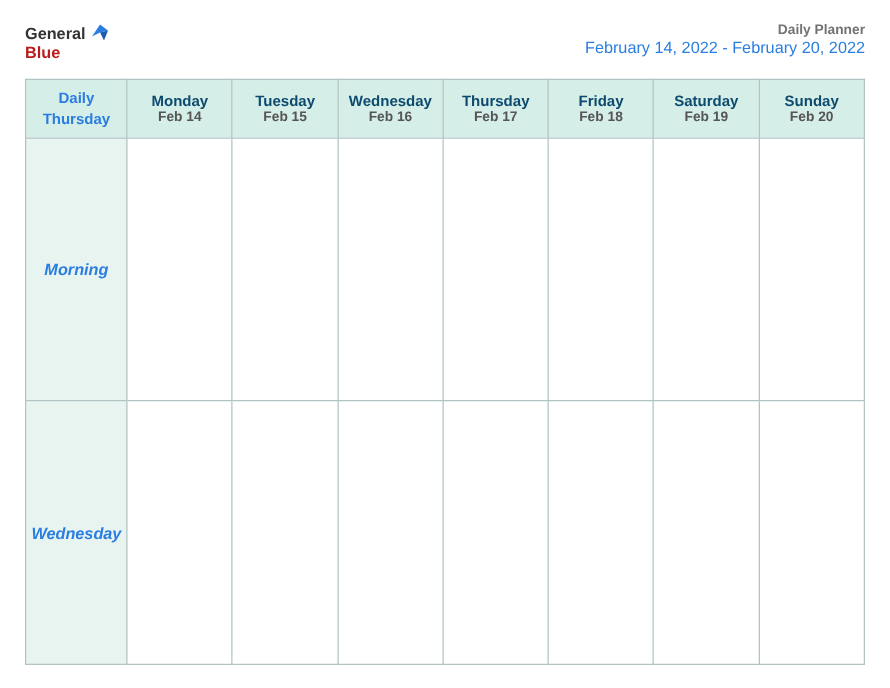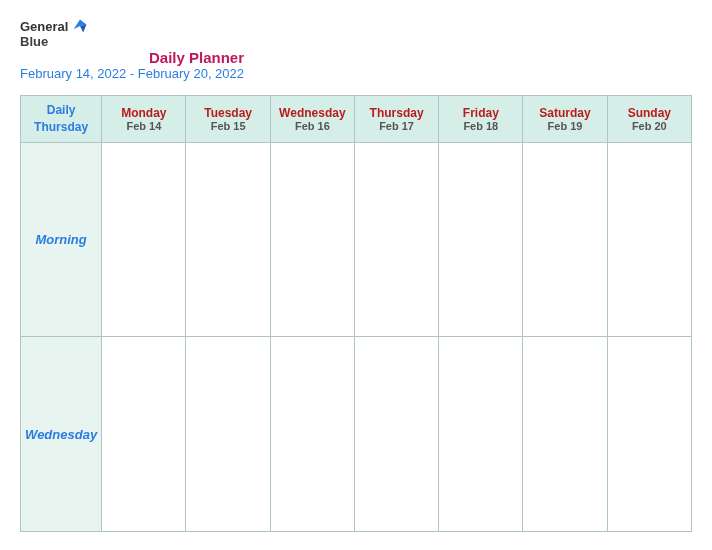--- a/index.html
+++ b/index.html
@@ -16,54 +16,53 @@
       background: #fff;
       padding: 18px 20px 18px 20px;
       display: flex;
       flex-direction: column;
     }
     .header {
       display: flex;
       justify-content: space-between;
       align-items: flex-start;
       margin-bottom: 14px;
-      flex-direction: column;
     }
     .logo-area {
       display: flex;
       flex-direction: column;
       align-items: flex-start;
     }
     .logo-text {
       display: flex;
       align-items: center;
       gap: 2px;
     }
     .logo-general {
       font-size: 13px;
       font-weight: bold;
       color: #333;
     }
     .logo-blue {
       font-size: 13px;
       font-weight: bold;
-      color: #404040;
+      color: #b91c1c;
     }
     .logo-icon {
       width: 16px;
       height: 16px;
       margin-left: 2px;
     }
     .title-area {
       text-align: right;
     }
     .title-main {
-      font-size: 15px;
-      font-weight: bold;
-      color: #be185d;
+      font-size: 11px;
+      font-weight: bold;
+      color: #737373;
     }
     .title-sub {
       font-size: 13px;
       font-weight: normal;
       color: #2a7de1;
     }
     .calendar-table {
       border-collapse: collapse;
       width: 100%;
       flex: 1;
@@ -74,21 +73,21 @@
       text-align: center;
       vertical-align: middle;
     }
     .header-row th {
       background: #d6eee8;
       padding: 6px 4px;
       font-size: 12px;
     }
     .header-row th .day-name {
       font-weight: bold;
-      color: #b91c1c;
+      color: #0c4a6e;
       font-size: 12px;
       display: block;
     }
     .header-row th .day-date {
       font-size: 11px;
       color: #555;
       display: block;
     }
     .header-row th.daily-planner-header {
       font-weight: bold;

